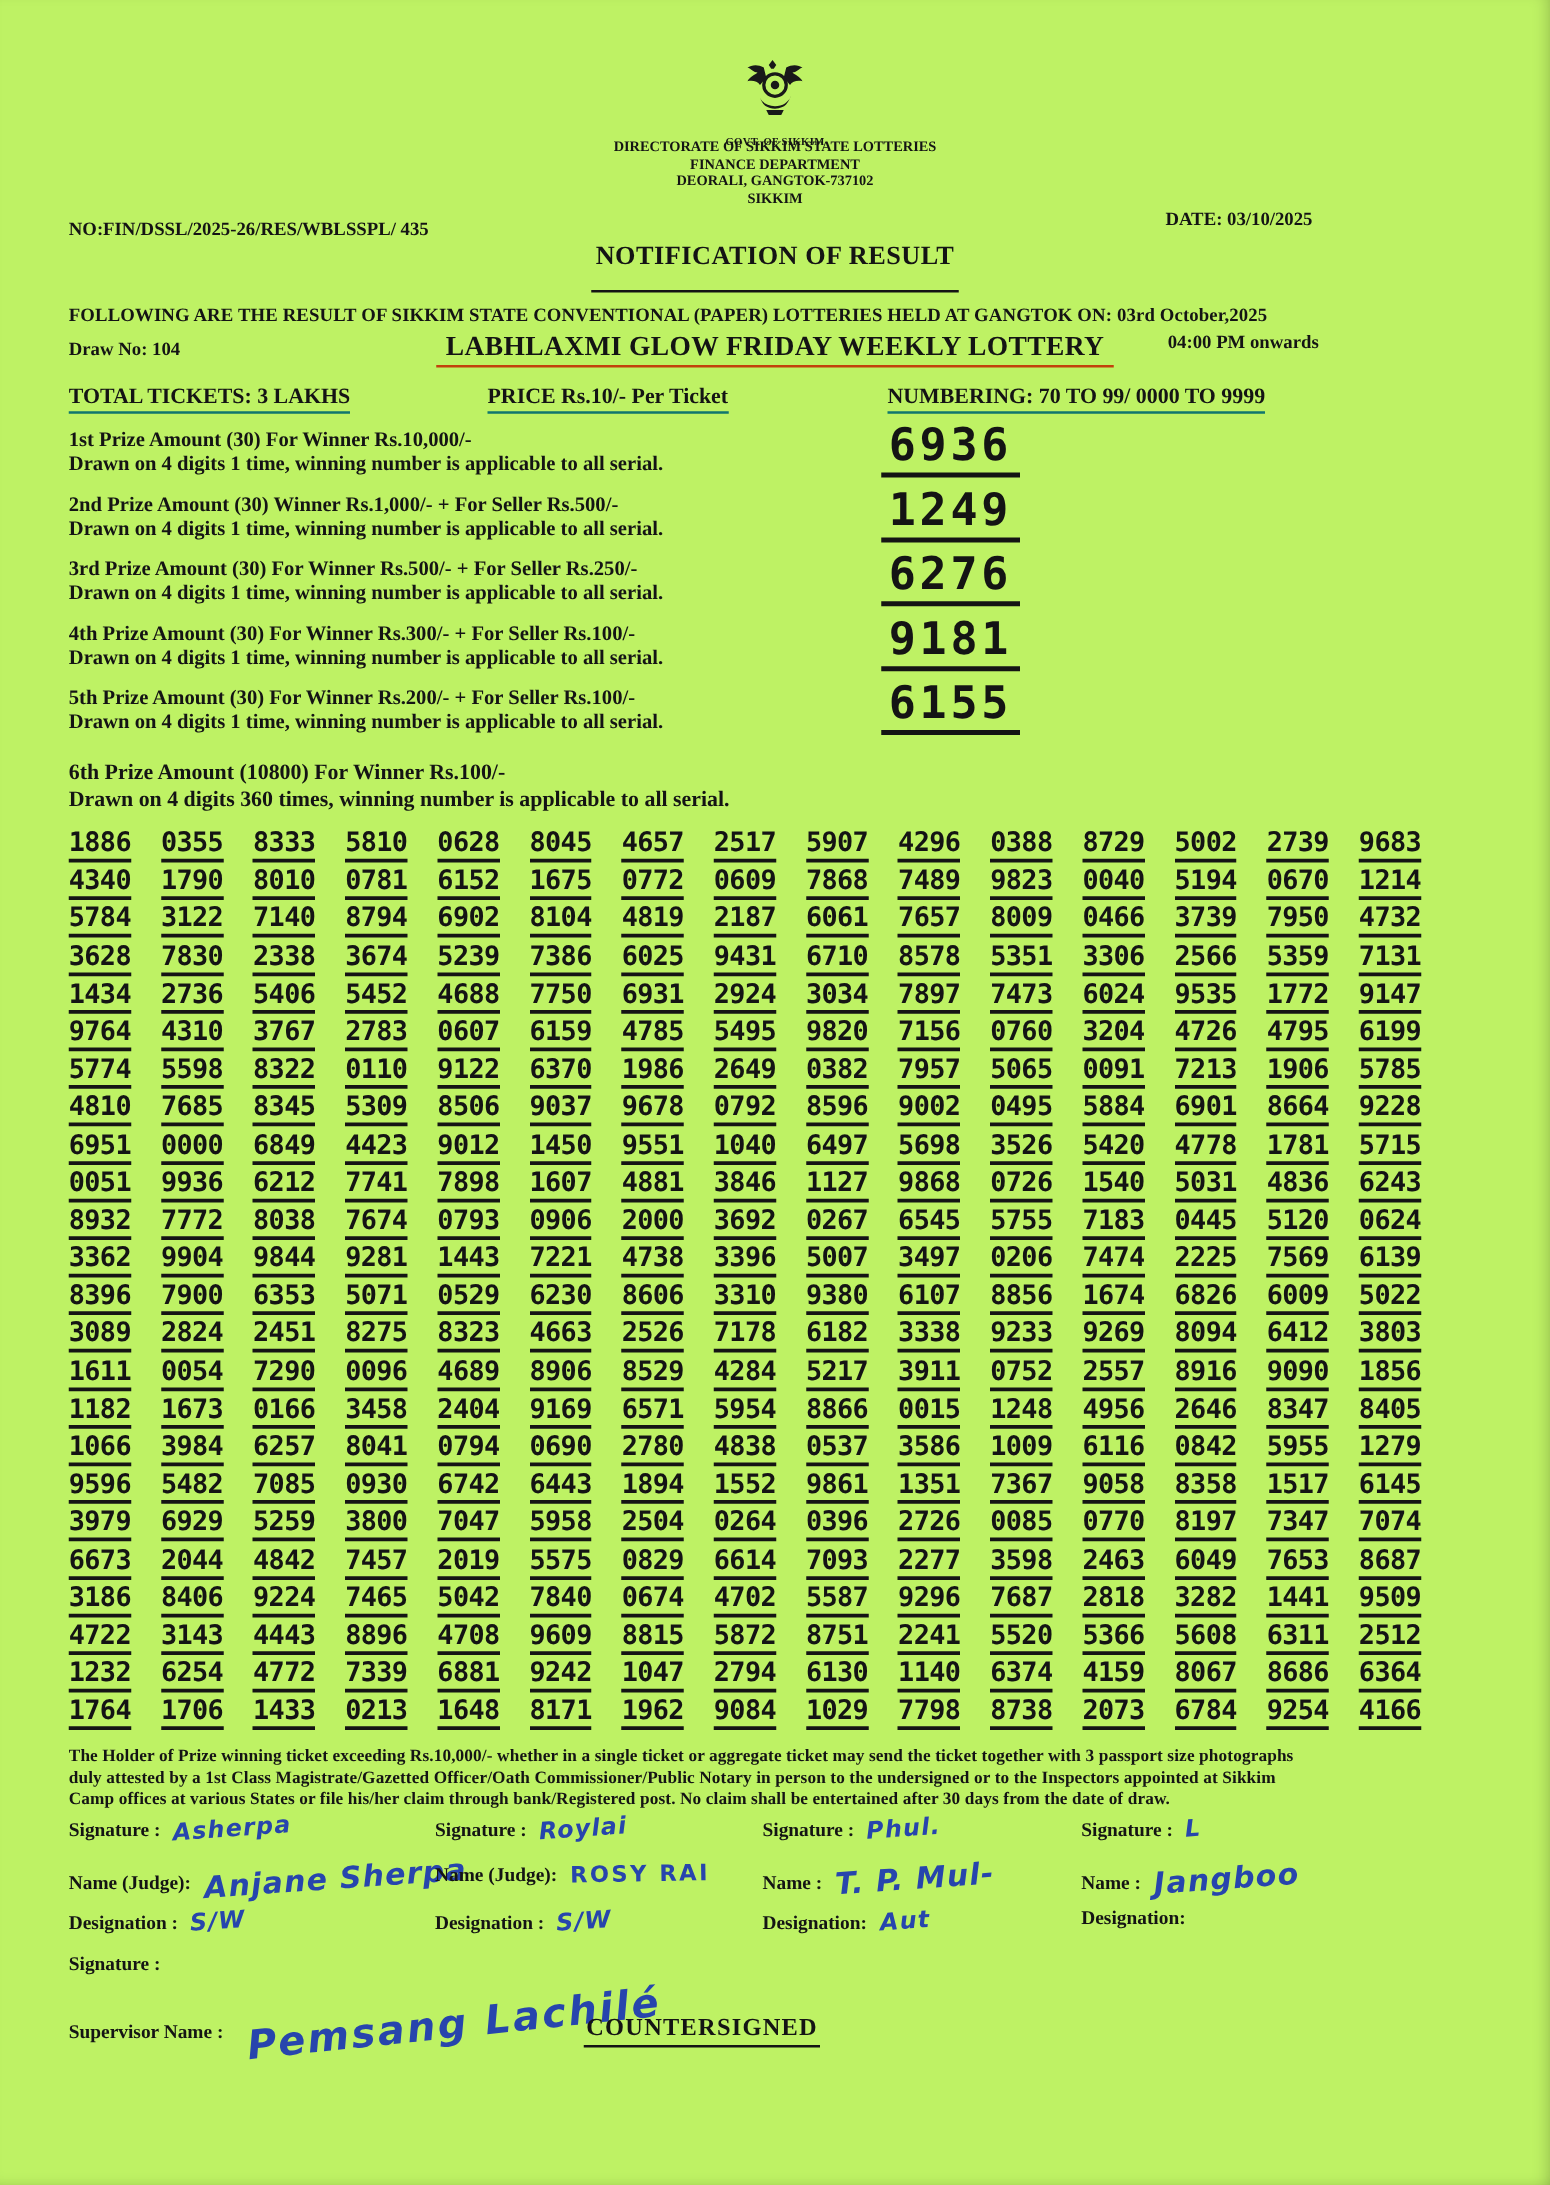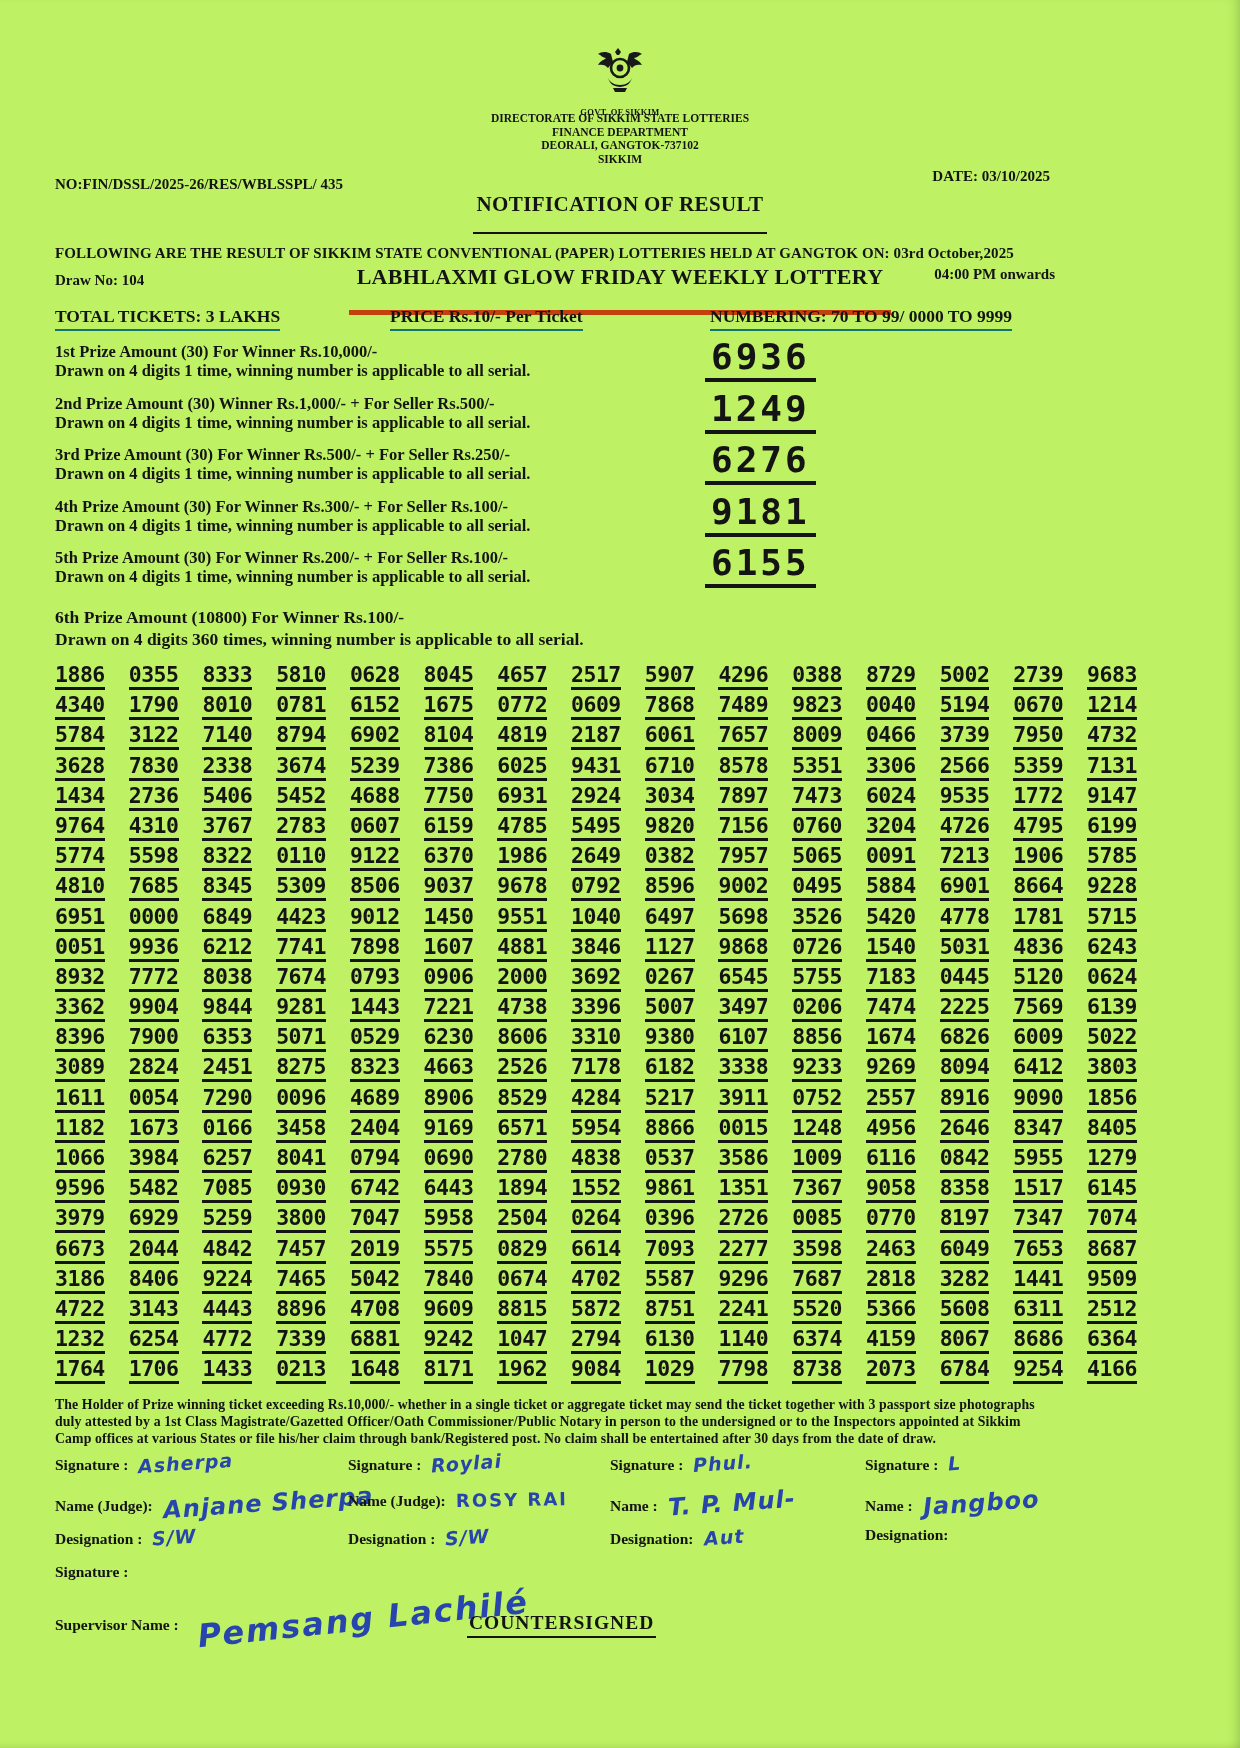--- a/index.html
+++ b/index.html
@@ -20,21 +20,21 @@
   .org-lines{position:absolute;top:112px;left:0;width:100%;text-align:center;font-size:11.5px;line-height:13.5px;}
   .refdate{position:absolute;top:168px;left:55px;right:55px;}
   .ref-no{position:absolute;left:0;top:8px;font-size:15px;}
   .date{position:absolute;right:135px;top:0;font-size:15px;}
   .notif-title{position:absolute;top:192px;left:0;width:100%;text-align:center;}
   .notif-title span{font-size:21px;letter-spacing:.4px;border-bottom:2px solid #141414;padding:0 4px 16px;}
   .following{position:absolute;top:245px;left:55px;font-size:15px;letter-spacing:.1px;}
   .drawrow{position:absolute;top:264px;left:55px;right:55px;height:36px;}
   .draw-no{position:absolute;left:0;top:8px;font-size:15px;}
   .lottery-name{position:absolute;left:0;width:100%;text-align:center;top:0;}
-  .lottery-name span{font-size:22px;letter-spacing:.3px;border-bottom:5px solid #c2410c;padding:0 8px 21px;}
+  .lottery-name span{font-size:22px;letter-spacing:.3px;border-bottom:2px solid #c2410c;padding:0 8px 3px;}
   .draw-time{position:absolute;right:130px;top:2px;font-size:15px;}
   .tickets-row{position:absolute;top:306px;left:55px;right:55px;font-size:17.5px;}
   .tickets-row .u{border-bottom:2px solid #0f766e;padding-bottom:2px;}
   .tt{position:absolute;left:0;top:0;}
   .price{position:absolute;left:335px;top:0;}
   .numbering{position:absolute;left:655px;top:0;}
   
   .prizes{position:absolute;top:342px;left:55px;right:55px;}
   .prize-block{position:relative;height:51.5px;}
   .prize-l1{font-size:16.5px;line-height:19px;}

